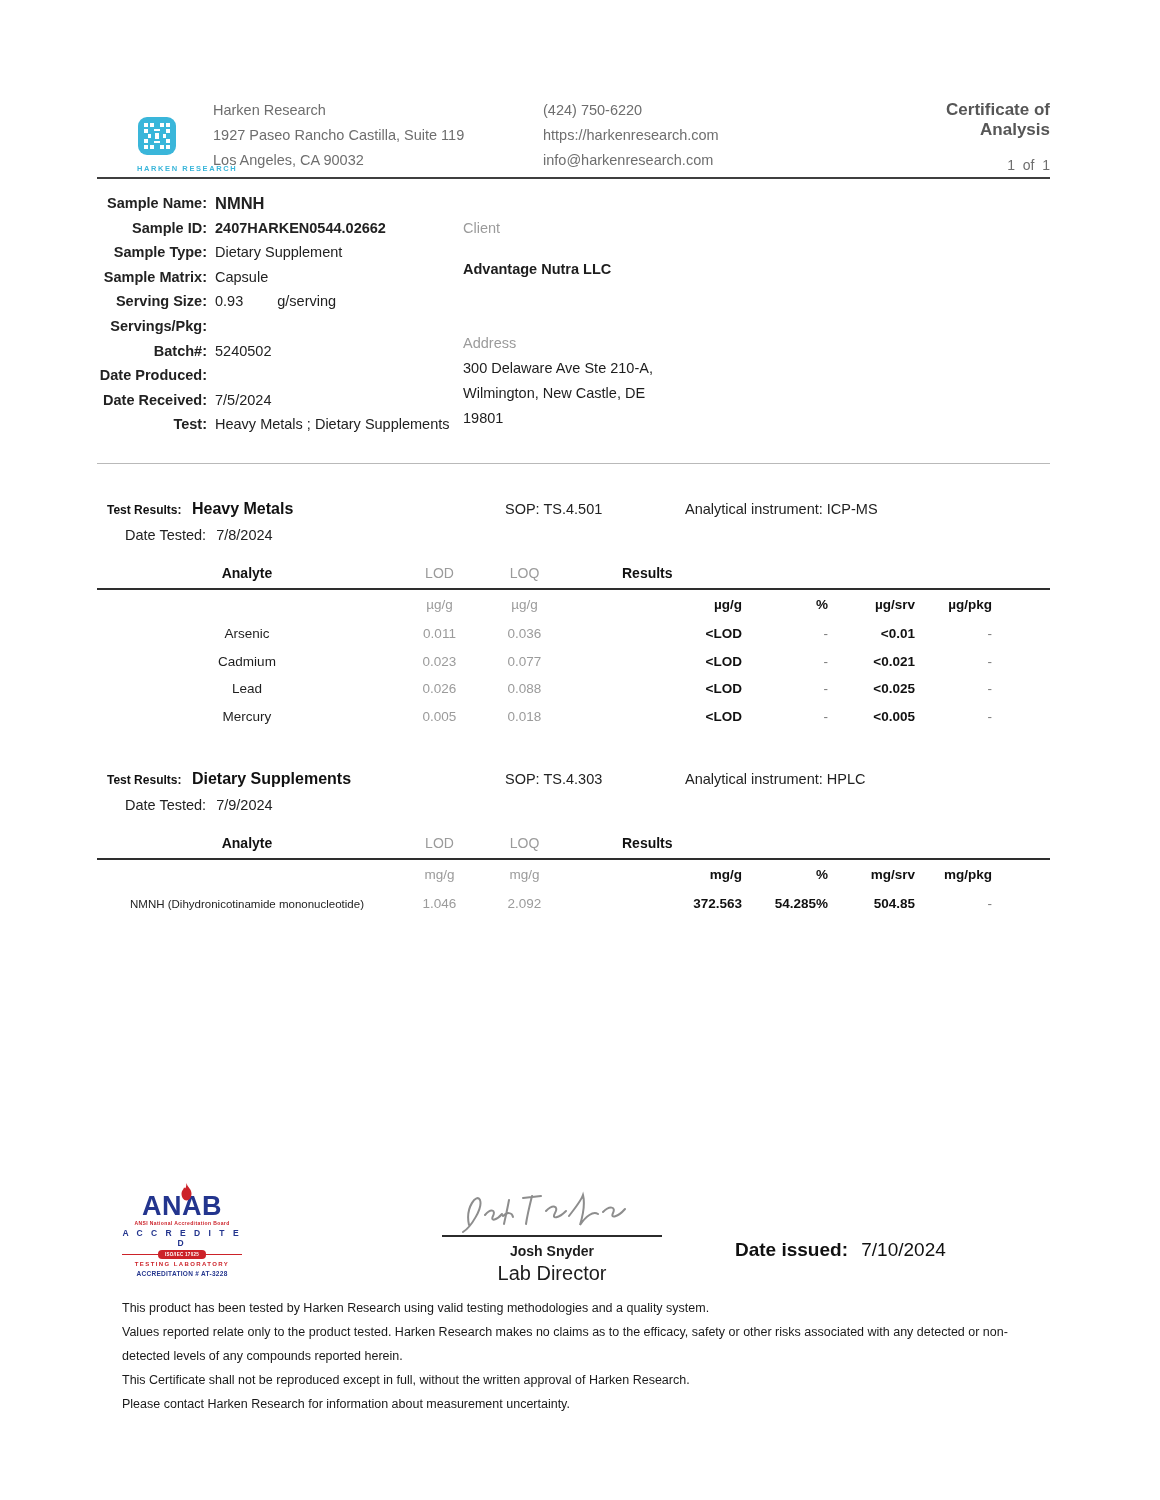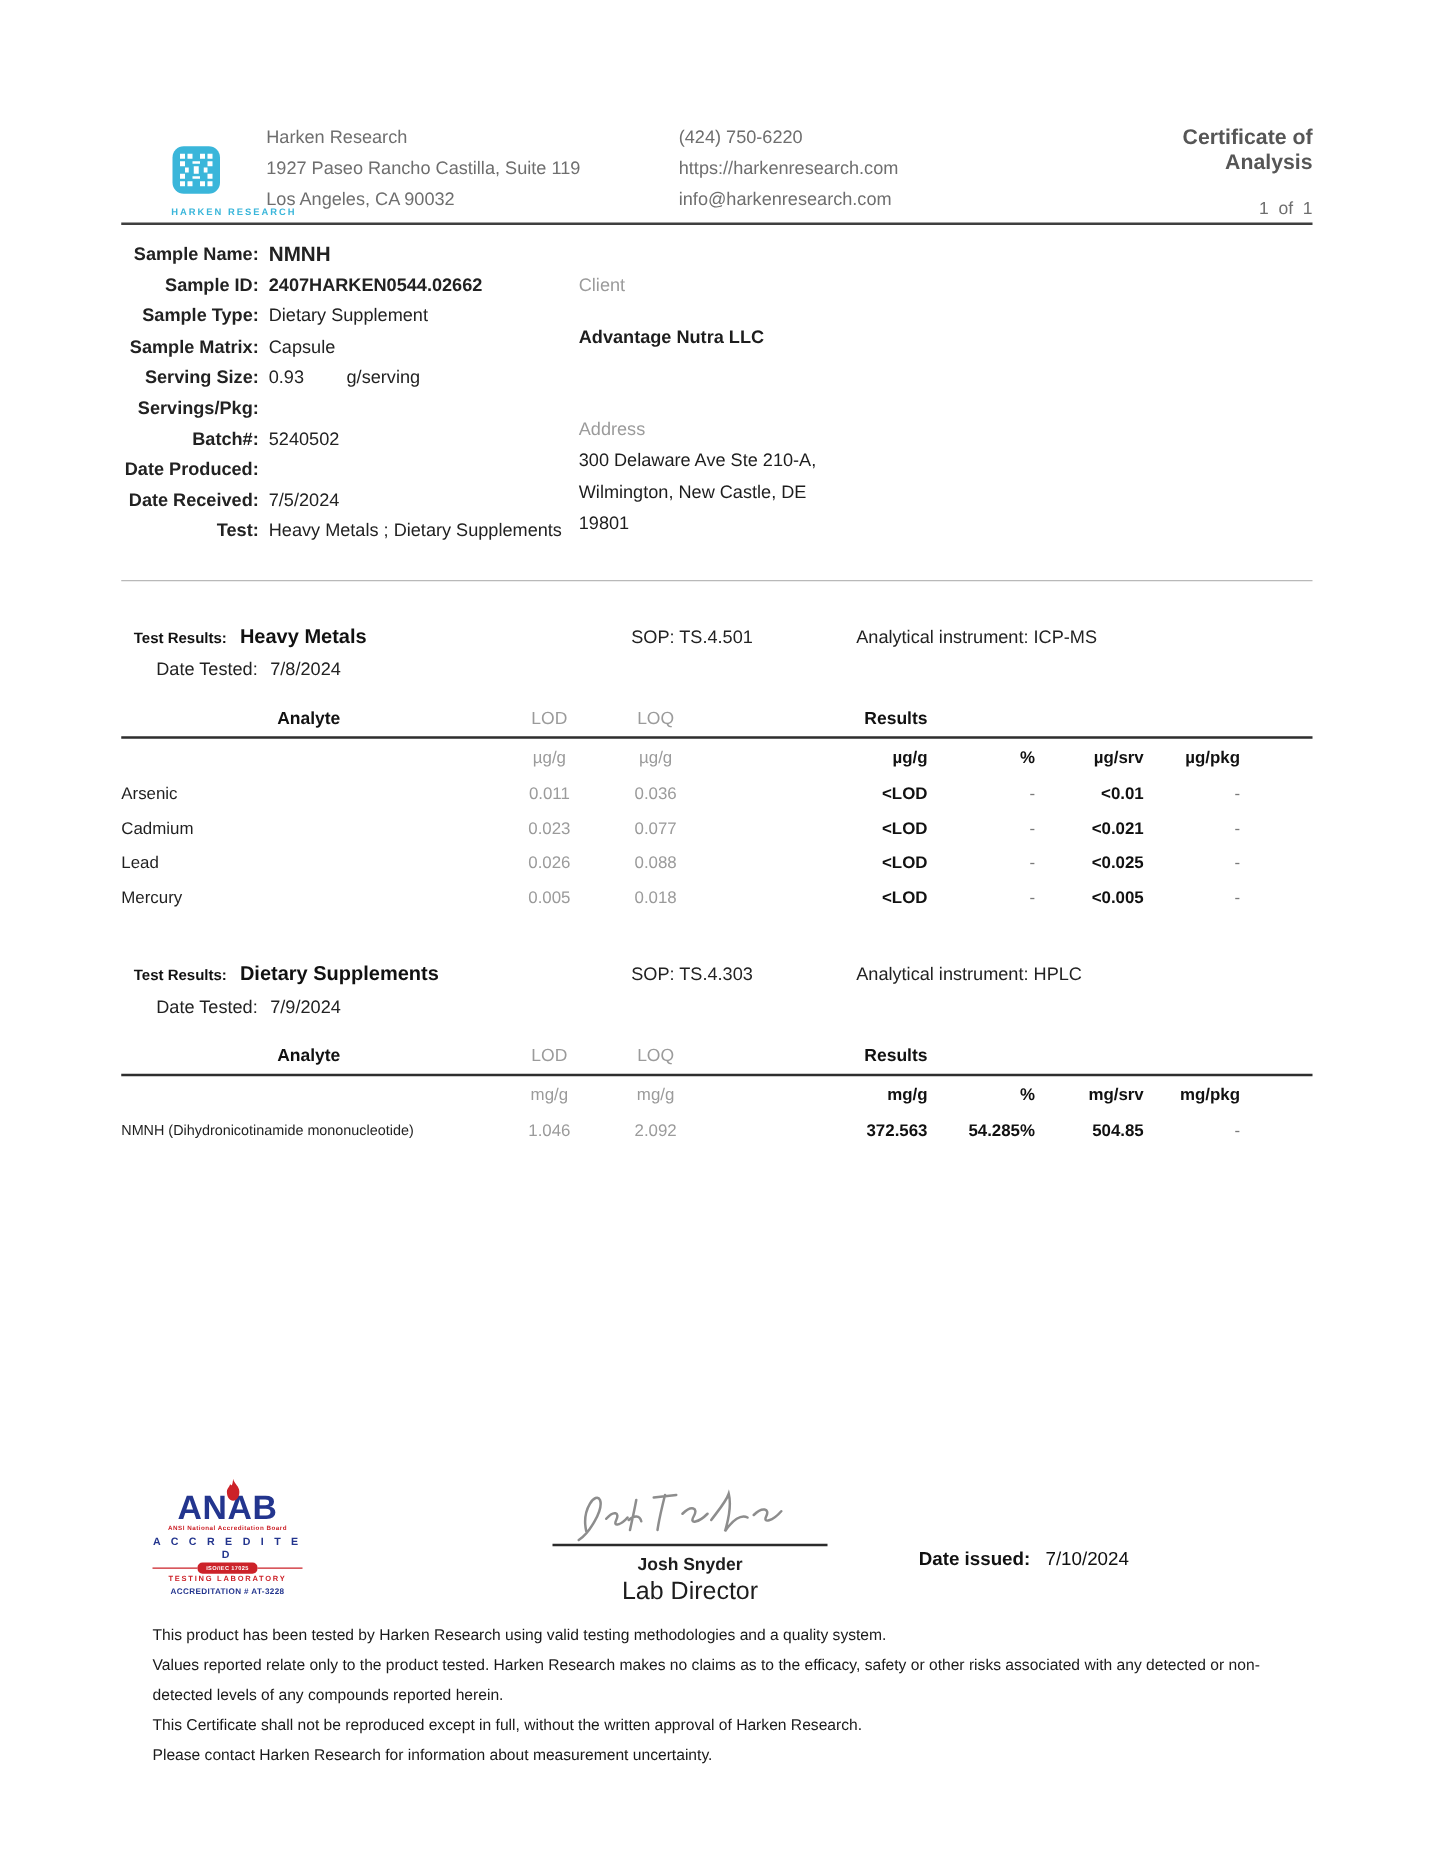--- a/index.html
+++ b/index.html
@@ -45,29 +45,29 @@
   .sop { position:absolute; left:408px; top:0; font-size:14.5px; color:#222; }
   .instrument { position:absolute; left:588px; top:0; font-size:14.5px; color:#222; }
   .date-row { margin-left:28px; height:26px; line-height:26px; font-size:14.5px; color:#222; }
   .date-val { margin-left:6px; }
 
   .tbl { margin-top:14px; }
   .tbl-grid { display:grid; grid-template-columns:300px 85px 85px 55px 120px 86px 87px 77px; align-items:center; }
   .tbl-headrow { height:22px; font-size:14px; }
   .h-analyte { text-align:center; font-weight:bold; color:#111; }
   .h-lod, .h-loq { text-align:center; color:#9b9b9b; }
-  .h-results { grid-column:5; text-align:right; font-weight:bold; color:#111; }
+  .h-results { grid-column:5; text-align:left; font-weight:bold; color:#111; }
   .tbl-line { border-top:2px solid #2e2e2e; margin-top:4px; }
   .tbl-unitrow { height:30px; font-size:13.5px; }
   .u-lod, .u-loq { text-align:center; color:#9b9b9b; grid-column:auto; }
   .u-lod { grid-column:2; }
   .u-res { grid-column:5; }
   .u-res, .u-pct, .u-srv, .u-pkg { text-align:right; font-weight:bold; color:#111; }
   .tbl-row { height:27.5px; font-size:13.5px; }
-  .col-analyte { text-align:left; color:#1f1f1f; }
+  .col-analyte { text-align:center; color:#1f1f1f; }
   .analyte-small { font-size:11.5px; }
   .col-lod, .col-loq { text-align:center; color:#9b9b9b; }
   .col-res { grid-column:5; }
   .col-res, .col-srv { text-align:right; color:#111; font-weight:bold; }
   .col-pct, .col-pkg { text-align:right; color:#7a7a7a; }
   .col-pct.strong { color:#111; font-weight:bold; }
 
   
   .footer { position:absolute; left:97px; top:1185px; width:953px; }
   .anab { position:absolute; left:25px; top:8px; width:120px; text-align:center; }
@@ -80,21 +80,21 @@
   .anab-iso { width:48px; height:9px; background:#cc2229; border-radius:4px; color:#fff; font-size:4.5px; line-height:9px; font-weight:bold; letter-spacing:0.3px; }
   .anab-labtype { margin-top:2px; font-size:6px; color:#cc2229; letter-spacing:1.4px; font-weight:bold; }
   .anab-accno { margin-top:3px; font-size:6.5px; color:#23358e; font-weight:bold; letter-spacing:0.3px; }
 
   .sig-block { position:absolute; left:345px; top:0; width:220px; text-align:center; }
   .sig-img { display:block; margin:0 auto; }
   .sig-line { border-top:2px solid #2b2b2b; margin-top:-2px; }
   .sig-name { margin-top:6px; font-size:14px; color:#1d1d1d; font-weight:bold; }
   .sig-title { margin-top:3px; font-size:20px; color:#1d1d1d; }
 
-  .date-issued { position:absolute; left:638px; top:54px; font-size:15px; color:#111; }
+  .date-issued { position:absolute; left:638px; top:54px; font-size:19px; color:#111; }
   .di-label { font-weight:bold; }
   .di-value { margin-left:8px; }
 
   .disclaimers { position:absolute; left:122px; top:1296px; width:905px; }
   .disclaimers p { font-size:12.5px; line-height:24px; color:#1a1a1a; }
 </style>
 </head>
 <body>
 
 <div class="page">

